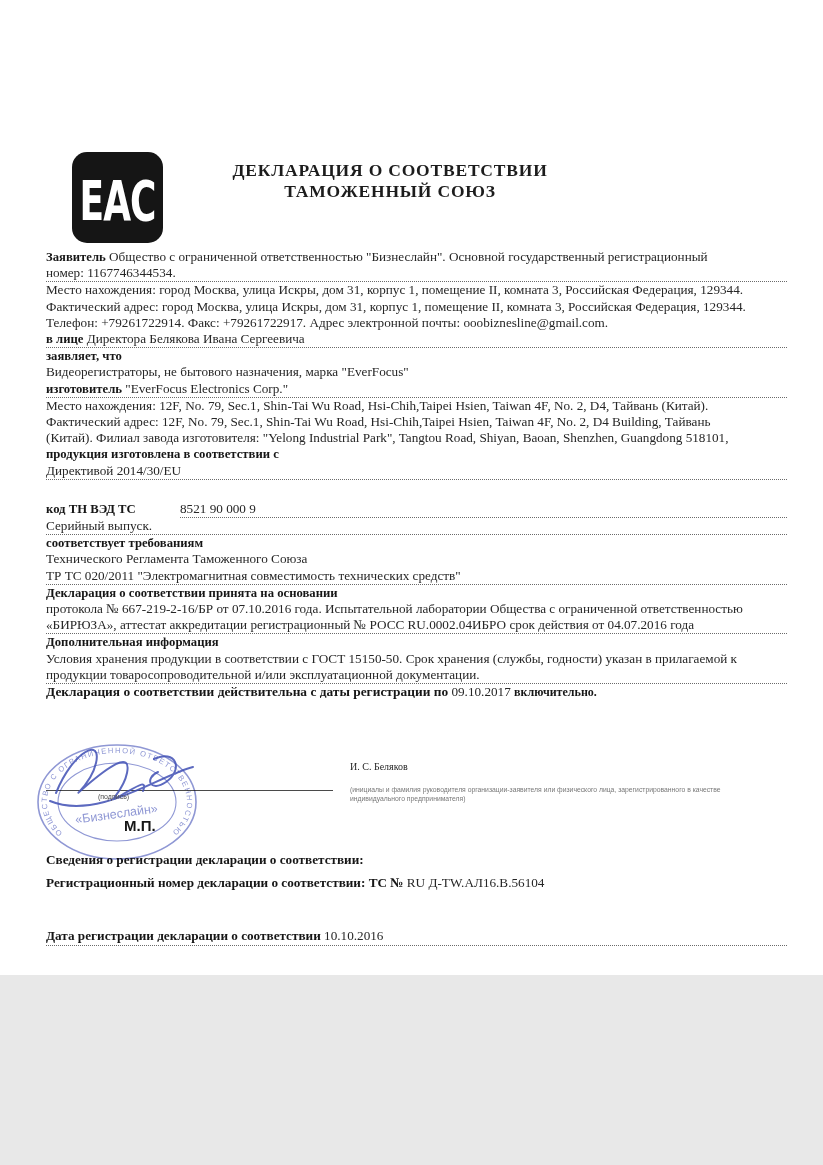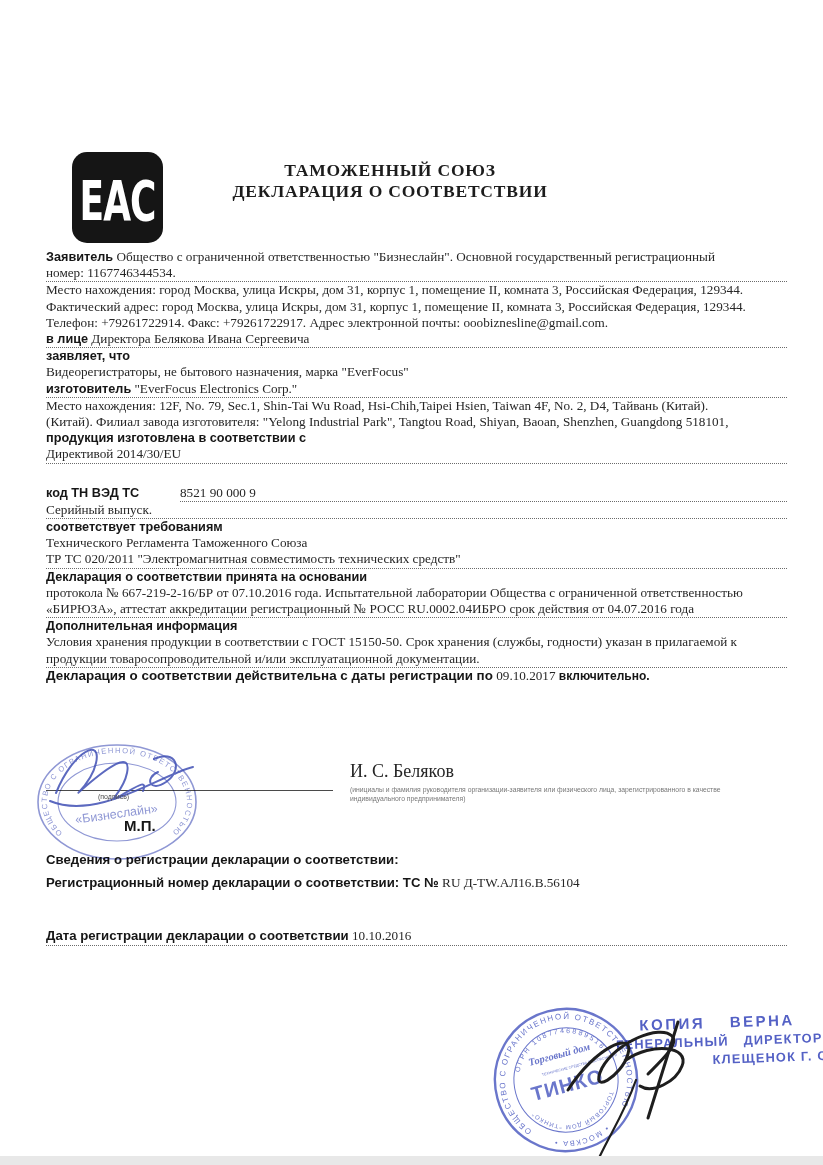--- a/index.html
+++ b/index.html
@@ -1,35 +1,35 @@
 <!DOCTYPE html>
 <html><head>
 <meta charset="utf-8">
 <style>
   html,body { margin:0; padding:0; background:#e8e8e8; }
   .page {
-    position:relative; width:823px; height:1156px; margin:0 auto;
+    position:relative; width:823px; height:975px; margin:0 auto;
     background:#ffffff; overflow:hidden;
     font-family:"Liberation Serif", serif; color:#262626;
   }
   
   .eac-logo { position:absolute; left:70px; top:150px; width:95px; height:95px; }
   .doc-title {
     position:absolute; left:0; top:160px; width:780px; text-align:center;
     font-family:"Liberation Serif", serif; font-weight:bold; font-size:17.5px;
     line-height:21px; letter-spacing:0.8px; color:#1c1c1c;
   }
   
   .body-text {
     position:absolute; left:46px; top:249px; width:741px; z-index:2;
     font-size:13.2px; line-height:16.2px;
   }
   .body-text p { margin:0; white-space:nowrap; }
   .b {
-    font-family:Liberation Sans, sans-serif; font-weight:bold;
+    font-family:Liberation Serif, serif; font-weight:bold;
     font-size:12.7px; color:#161616;
   }
   .dotted { border-bottom:1.5px dotted #6a6a6a; }
   .g1 { margin-top:6px; }  .g2 { margin-top:21px; }
   .g3 { margin-top:13px; } .g4 { margin-top:17px; }
   .code-row { display:flex; }
   .code-label { width:118px; flex:0 0 118px; }
   .code-fill { flex:1; border-bottom:1.5px dotted #6a6a6a;margin-left:16px; }
   
   .stamp { mix-blend-mode:multiply; }
@@ -37,21 +37,21 @@
   .blue-signature  { position:absolute; left:38px; top:731px; width:230px; height:88px; z-index:4; }
   .sign-line { position:absolute; left:46px; top:790px; width:287px; border-top:1.2px solid #4a4a4a; z-index:2; }
   .sign-caption {
     position:absolute; left:98px; top:793px; z-index:5;
     font-family:"Liberation Sans", sans-serif; font-size:7px; color:#4b4b4b;
   }
   .mp {
     position:absolute; left:124px; top:817px; z-index:5;
     font-family:"Liberation Sans", sans-serif; font-weight:bold; font-size:15px; color:#161616;
   }
-  .signer-name { position:absolute; left:350px; top:761px; font-size:18px; z-index:2; }
+  .signer-name { position:absolute; left:350px; top:761px; font-size:10px; z-index:2; }
   .signer-note {
     position:absolute; left:350px; top:786px; width:378px; z-index:2;
     font-family:"Liberation Sans", sans-serif; font-size:6.8px; line-height:8.6px; color:#787878;
   }
   
   .reg { position:absolute; left:46px; top:851px; width:741px; z-index:2; font-size:13.2px; line-height:17px; }
   .reg p { margin:0; white-space:nowrap; }
   .reg .line2 { margin-top:6px; }
   .reg .dotted { padding-bottom:1px;margin-top:36px; }
   
@@ -70,35 +70,36 @@
 <body>
 
 <div class="page">
 
   <svg class="eac-logo" viewBox="0 0 95 95">
     <rect x="2" y="2" width="91" height="91" rx="15" fill="#151515"></rect>
     <text x="47.5" y="46" text-anchor="middle" fill="#ffffff" font-family="'DejaVu Sans', sans-serif" font-weight="bold" font-size="36" letter-spacing="-1" transform="scale(1,1.52)">ЕАС</text>
   </svg>
 
   <div class="doc-title">
+    <div>ДЕКЛАРАЦИЯ О СООТВЕТСТВИИ</div>
     <div>ТАМОЖЕННЫЙ СОЮЗ</div>
-    <div>ДЕКЛАРАЦИЯ О СООТВЕТСТВИИ</div>
   </div>
 
   <div class="body-text">
     <p><span class="b">Заявитель</span> <span>Общество с ограниченной ответственностью "Бизнеслайн".  Основной государственный регистрационный</span></p>
     <p class="dotted"><span>номер: 1167746344534.</span></p>
     <p>Место нахождения: город Москва, улица Искры, дом 31, корпус 1, помещение II, комната 3, Российская Федерация, 129344.</p>
     <p>Фактический адрес: город Москва, улица Искры, дом 31, корпус 1, помещение II, комната 3, Российская Федерация, 129344.</p>
     <p>Телефон: +79261722914. Факс: +79261722917. Адрес электронной почты: ooobiznesline@gmail.com.</p>
     <p class="dotted"><span class="b">в лице</span> <span>Директора Белякова Ивана Сергеевича</span></p>
     <p class="b">заявляет, что</p>
     <p>Видеорегистраторы, не бытового назначения, марка "EverFocus"</p>
     <p class="dotted"><span class="b">изготовитель</span> <span>"EverFocus Electronics Corp."</span></p>
     <p>Место нахождения: 12F, No. 79, Sec.1, Shin-Tai Wu Road, Hsi-Chih,Taipei Hsien, Taiwan 4F, No. 2, D4, Тайвань (Китай).</p>
+    <p>Фактический адрес: 12F, No. 79, Sec.1, Shin-Tai Wu Road, Hsi-Chih,Taipei Hsien, Taiwan 4F, No. 2, D4 Building, Тайвань</p>
     <p>(Китай). Филиал завода изготовителя: "Yelong Industrial Park", Tangtou Road, Shiyan, Baoan, Shenzhen, Guangdong 518101,</p>
     <p class="b g1">продукция изготовлена в соответствии с</p>
     <p class="dotted">Директивой 2014/30/EU</p>
     <div class="code-row g2">
       <span class="b code-label">код ТН ВЭД ТС</span>
       <span class="code-fill">8521 90 000 9</span>
     </div>
     <p class="dotted">Серийный выпуск.</p>
     <p class="b">соответствует требованиям</p>
     <p>Технического Регламента Таможенного Союза</p>

